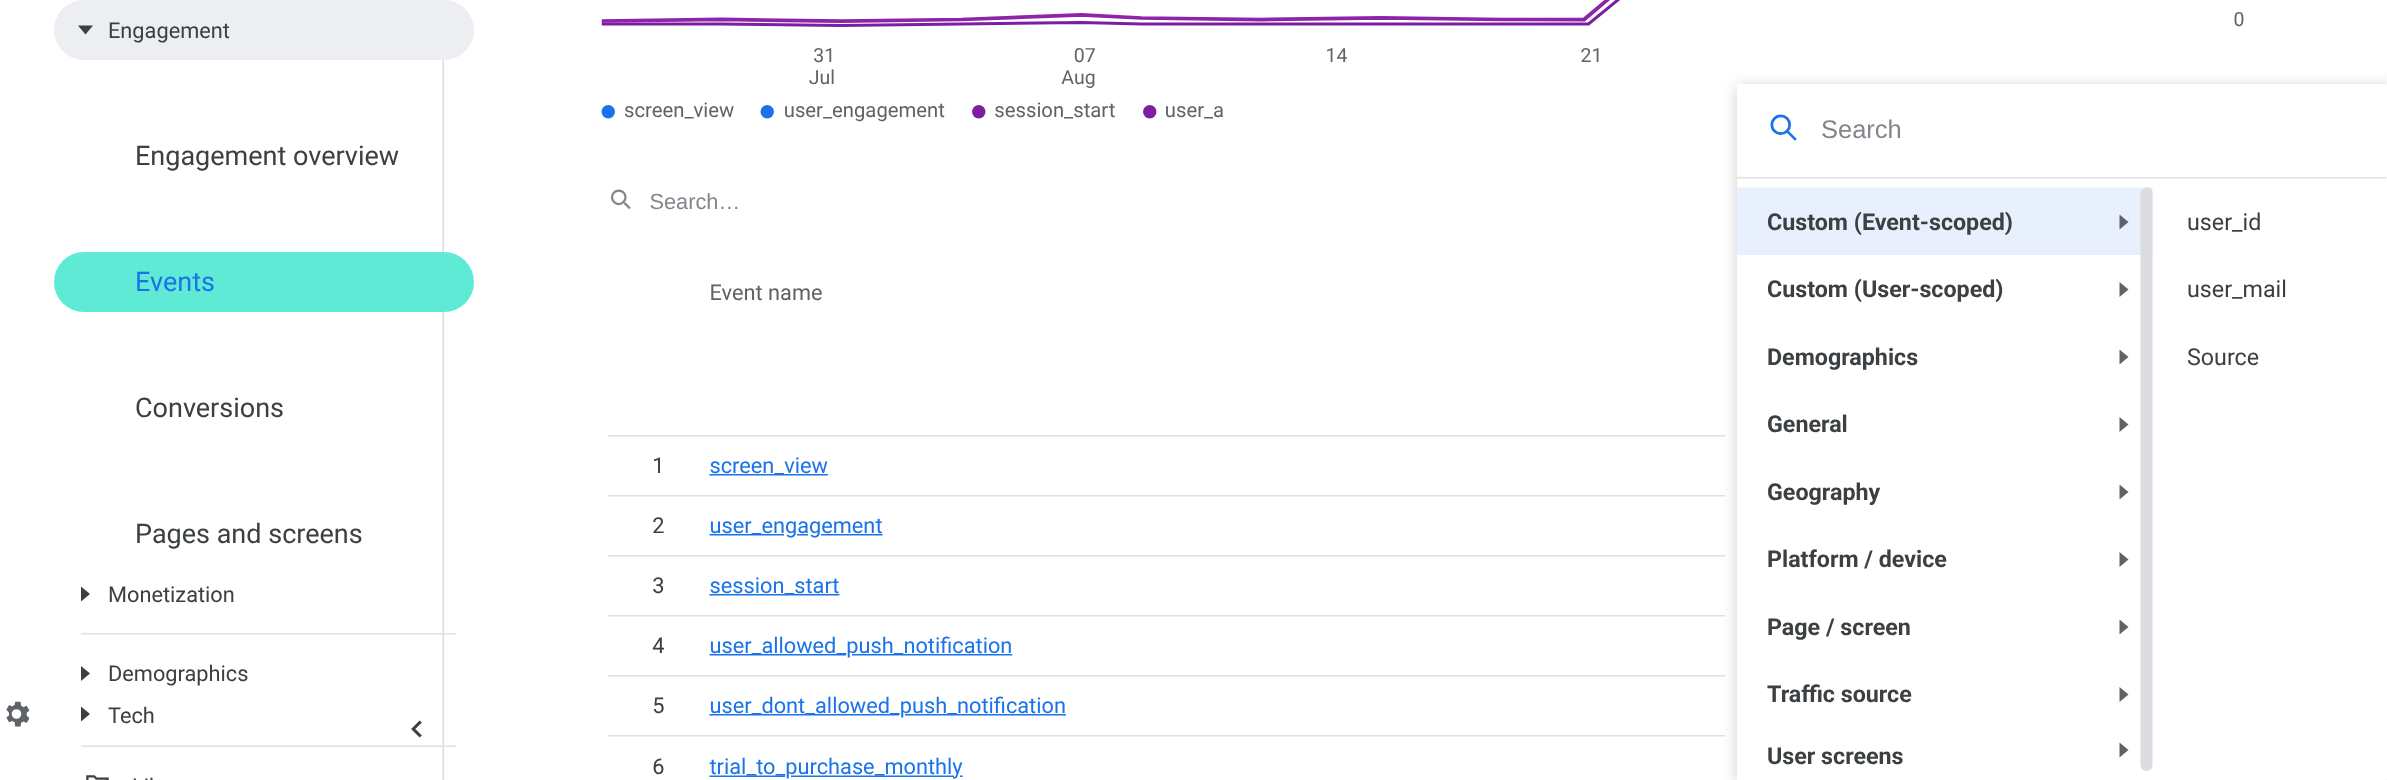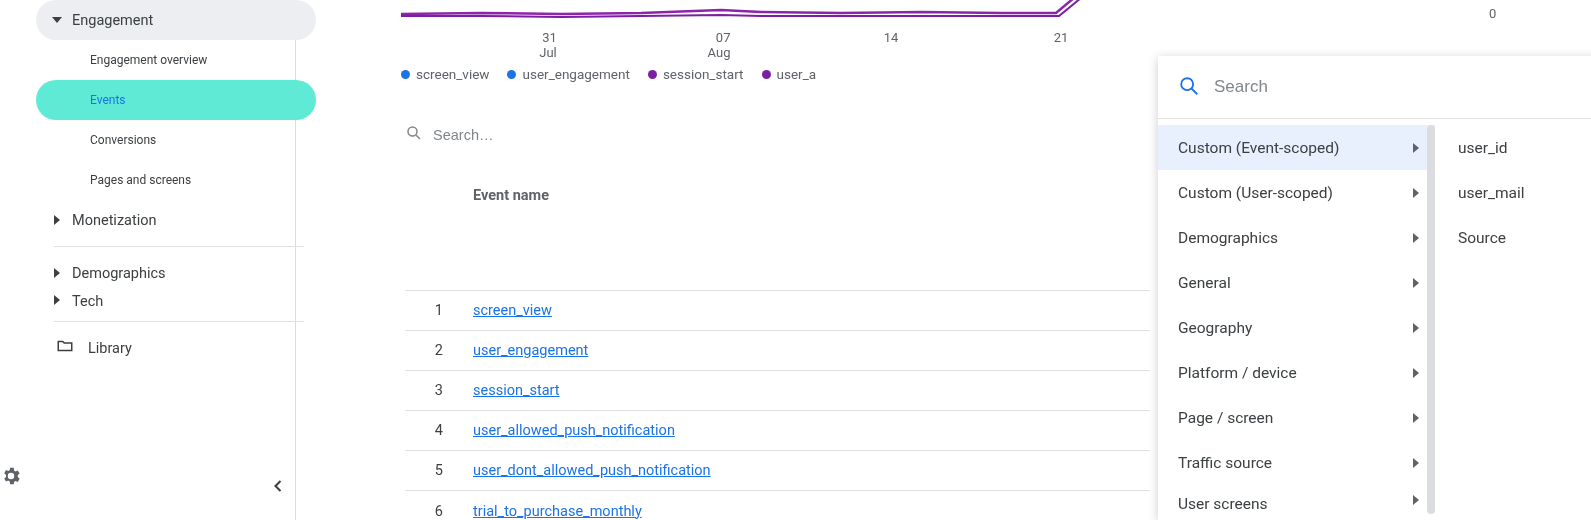--- a/index.html
+++ b/index.html
@@ -33,22 +33,23 @@
   }
   .nav-group.eng { background: #eceef1; }
   .nav-group .tri { width: 30px; display:flex; align-items:center; justify-content:center;}
   .nav-label { font-size: 14.5px; color:#3c4043; }
   .nav-item {
     display:flex; align-items:center;
     height: 40px;
     padding-left: 54px;
     border-radius: 20px;
     cursor:pointer;
-    font-size:12px;
+    font-size:18px;
     color:#3c4043;
+    margin-top:44px;
   }
   .nav-item.active { background:#5eead4; color:#1a73e8; }
   .section-hr { margin: 6px 12px 6px 18px; border:0; border-top:1px solid #e0e0e0; }
   .user-header {
     display:flex; align-items:center; justify-content:space-between;
     height:40px; padding: 0 16px 0 20px;
     color:#5f6368; font-size:14.5px; cursor:pointer;
   }
   .library-row {
     display:flex; align-items:center;
@@ -85,21 +86,21 @@
     color:#80868b;
   }
   .table-search input {
     border:0; outline:0; font-size:14.5px; width:600px; color:#3c4043;
   }
   .table-search input::placeholder { color:#80868b; }
 
   
   .thead {
     position:absolute; left:42px; top:172px; width:745px; height:46px;
-    display:flex; align-items:center; font-size:14.5px; color:#5f6368;font-weight:bold;
+    display:flex; align-items:center; font-size:14.5px; color:#5f6368;
   }
   .col-idx { width:60px; text-align:right; padding-right:22px;}
   .col-name { flex:1; padding-left:8px;}
 
   
   .tbody { position:absolute; left:42px; top:290px; width:745px; border-top:1px solid #e0e0e0;}
   .row { display:flex; align-items:center; height:40px; border-bottom:1px solid #e0e0e0; font-size:14.5px;}
   .row .col-idx { color:#3c4043; }
   .row a { color:#1a73e8; text-decoration:underline; cursor:pointer; }
   .row.last { border-bottom:0; }
@@ -117,21 +118,21 @@
   .pop-search svg { flex:0 0 auto; }
   .pop-search input {
     border:0; outline:0; font-size:17px; color:#3c4043; caret-color:#1a73e8; width:100%;
   }
   .pop-search input::placeholder { color:#80868b; }
   .pop-body { display:flex; flex:1; border-top:1px solid #e0e0e0; overflow:hidden;}
   .cat-list { width:278px; border-right:1px solid transparent; padding:6px 0; position:relative;}
   .scroll-track { position:absolute; right:0; top:6px; bottom:6px; width:8px; background:#dadce0; border-radius:4px;}
   .cat-item {
     display:flex; align-items:center; justify-content:space-between;
-    height:45px; padding:0 14px 0 20px; font-size:15.5px; color:#3c4043; cursor:pointer;
+    height:45px; padding:0 14px 0 20px; font-size:15.5px; color:#3c4043; cursor:pointer;font-weight:bold;
   }
   .cat-item.active { background:#e8f0fe; }
   .cat-item .chev { color:#5f6368; }
   .sub-list { flex:1; padding:6px 0; }
   .sub-item { height:45px; display:flex; align-items:center; padding-left:22px; font-size:15.5px; color:#3c4043; cursor:pointer;}
 </style>
 </head>
 <body>
 
 <div class="sidebar">

